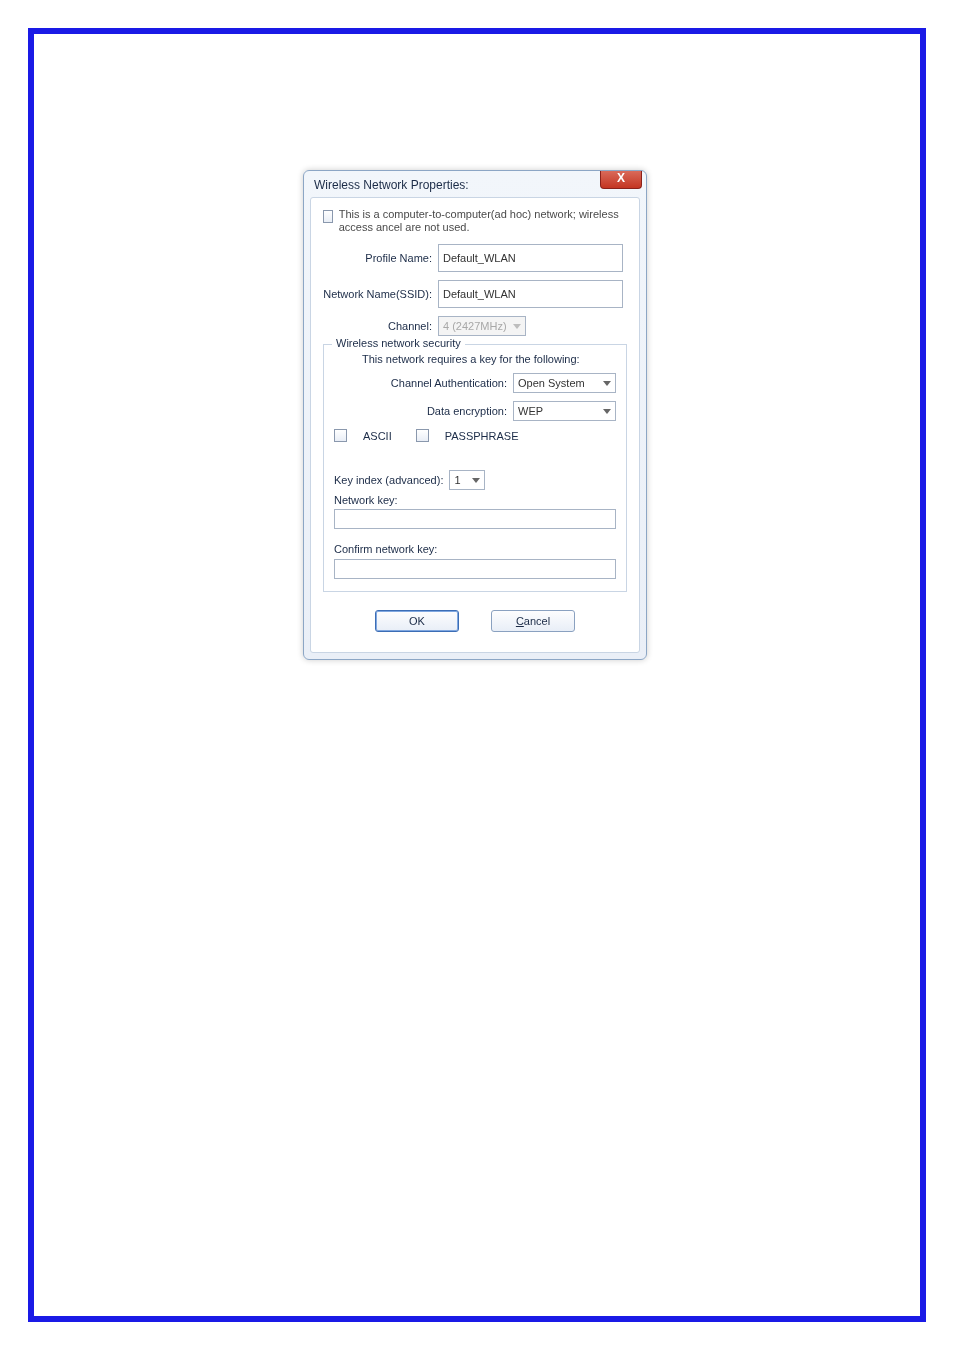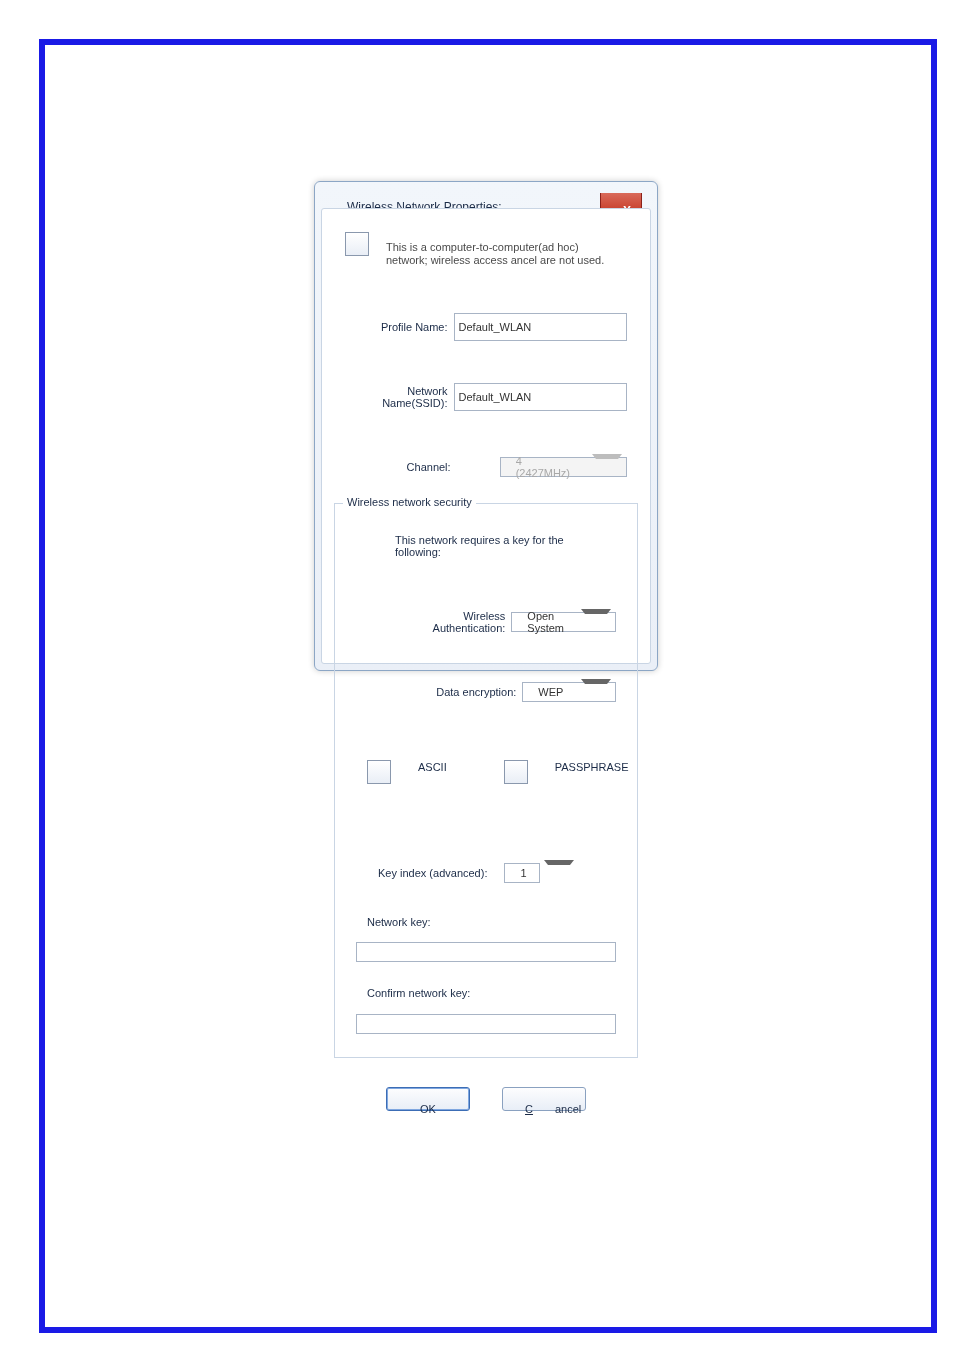--- a/index.html
+++ b/index.html
@@ -1,15 +1,15 @@
 <!DOCTYPE html>
 <html><head>
   <meta charset="utf-8">
   <style>
-    * { box-sizing: border-box; margin: 0; padding: 11px; }
+    * { box-sizing: border-box; margin: 0; padding: 0; }
     body {
       width: 954px;
       height: 1350px;
       background: #fff;
       font-family: Tahoma, Arial, sans-serif;
       font-size: 12px;
       position: relative;
     }
     .outer-border {
       position: absolute;
@@ -86,21 +86,21 @@
     .select-like {
       display: inline-flex;
       align-items: center;
       border: 1px solid #a8b4c5;
       height: 20px;
       padding: 0 4px;
       background: #fff;
       font-size: 11px;
       color: #6a6a6a;
     }
-    .select-like.disabled { color: #a8a8a8; background: #f4f4f4; margin-left: 43px; }
+    .select-like.disabled { color: #a8a8a8; background: #f4f4f4; }
     .select-arrow {
       margin-left: 6px;
       width: 0; height: 0;
       border-left: 4px solid transparent;
       border-right: 4px solid transparent;
       border-top: 5px solid #666;
     }
     .select-arrow.disabled { border-top-color: #bdbdbd; }
     .fieldset {
       border: 1px solid #c9d5e4;
@@ -213,21 +213,21 @@
     </div>
 
     <div class="fieldset">
       <span class="fieldset-legend">Wireless network security</span>
 
       <div class="fs-row">
         <span style="color:#1b2b47;font-size:11px;">This network requires a key for the following:</span>
       </div>
 
       <div class="fs-row">
-        <span class="fs-label wide">Wireless Authentication:</span>
+        <span class="fs-label wide">Channel Authentication:</span>
         <span class="select-box">
           <span>Open System</span>
           <span class="select-arrow"></span>
         </span>
       </div>
 
       <div class="fs-row">
         <span class="fs-label wide">Data encryption:</span>
         <span class="select-box">
           <span>WEP</span>

